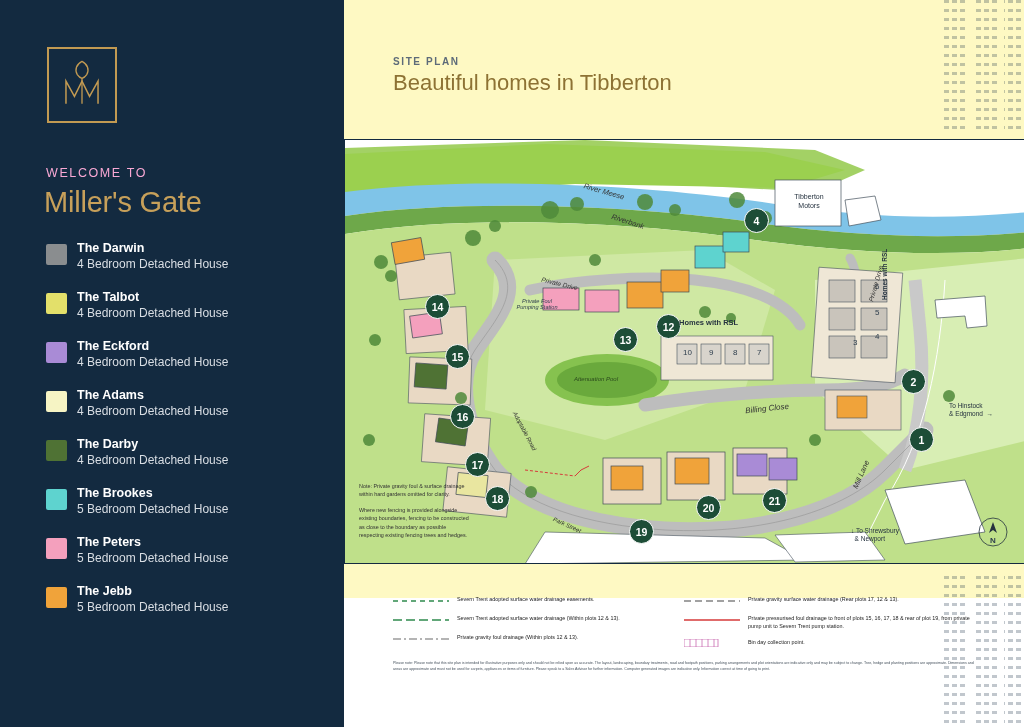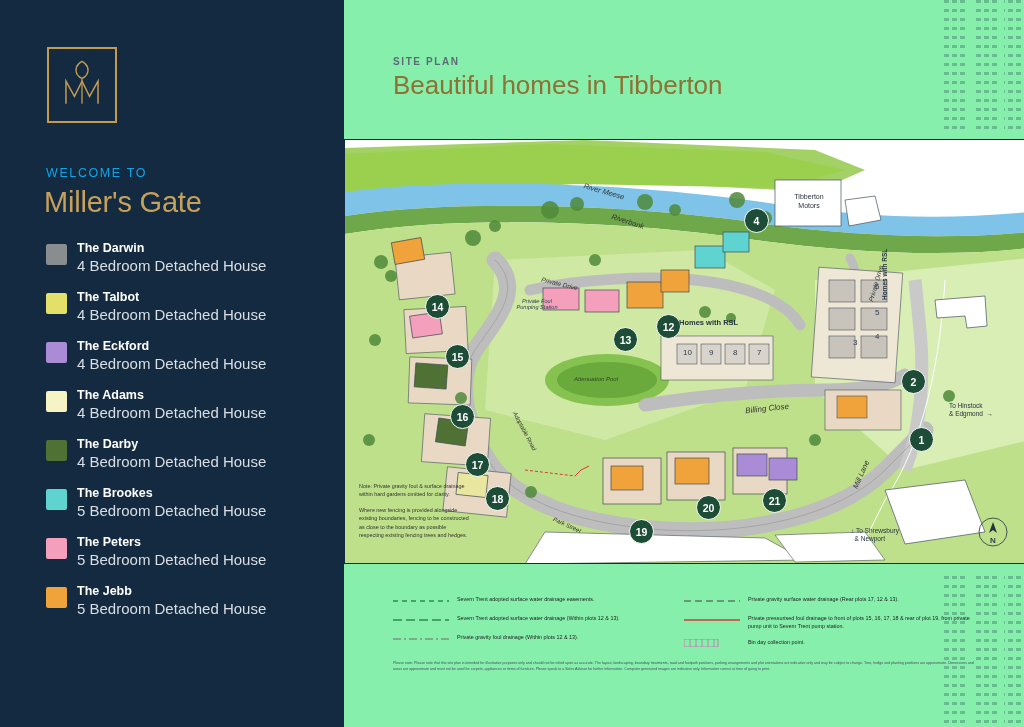--- a/index.html
+++ b/index.html
@@ -17,55 +17,55 @@
     background:#132a40;
     color:#ffffff;
   }
   #logo-box {
     position:absolute; left:47px; top:47px; width:70px; height:76px;
     border:2px solid #c29a52;
   }
   #logo-mark { position:absolute; left:0; top:0; width:100%; height:100%; }
   .welcome-label {
     position:absolute; left:46px; top:166px;
-    font-size:12.5px; letter-spacing:1.6px; color:#0ea5e9; font-weight:400;
+    font-size:12.5px; letter-spacing:1.6px; color:#f9a8d4; font-weight:400;
   }
   .estate-name {
     position:absolute; left:44px; top:186px;
     font-size:29px; color:#c7a05a; font-weight:400; letter-spacing:-0.2px;
   }
   #legend { position:absolute; left:46px; top:240px; width:260px; }
   .legend-item { position:relative; height:49px; }
   .legend-swatch {
     position:absolute; left:0; top:4px; width:21px; height:21px; border-radius:2px;
   }
   .legend-title {
     position:absolute; left:31px; top:1px;
     font-size:12.5px; color:#ffffff; font-weight:700;
   }
   .legend-sub {
     position:absolute; left:31px; top:17px;
-    font-size:15px; color:#d9dee4; font-weight:400;
+    font-size:12px; color:#d9dee4; font-weight:400;
   }
   #exclusive-box {
     position:absolute; left:47px; top:644px; width:94px; height:33px;
     border:1px solid #8c9aa8; text-align:center; padding-top:5px;
   }
   #exclusive-top { font-size:5.5px; letter-spacing:1.2px; color:#cfd6dd; }
   #exclusive-name { font-size:12px; letter-spacing:1px; color:#ffffff; margin-top:2px; }
 
   
-  #content { position:absolute; left:344px; top:0; width:680px; height:727px; background:#86efac; }
+  #content { position:absolute; left:344px; top:0; width:680px; height:598px; background:#fef9c3; }
   #siteplan-kicker {
     position:absolute; left:49px; top:56px;
     font-size:10px; letter-spacing:1.6px; color:#5d6b79; font-weight:700;
   }
   #siteplan-title {
     position:absolute; left:49px; top:70px;
-    font-size:26px; color:#8d7234; font-weight:400;
+    font-size:22px; color:#8d7234; font-weight:400;
   }
 
   
   #dots-right { position:absolute; right:0; top:0; width:80px; height:727px; opacity:.5; }
   #map-card {
     position:absolute; left:0px; top:139px; width:684px; height:425px;
     border:1.5px solid #132a40; background:#f3f0e8; overflow:hidden;
   }
   .plot-num {
     position:absolute; width:25px; height:25px; border-radius:50%;

